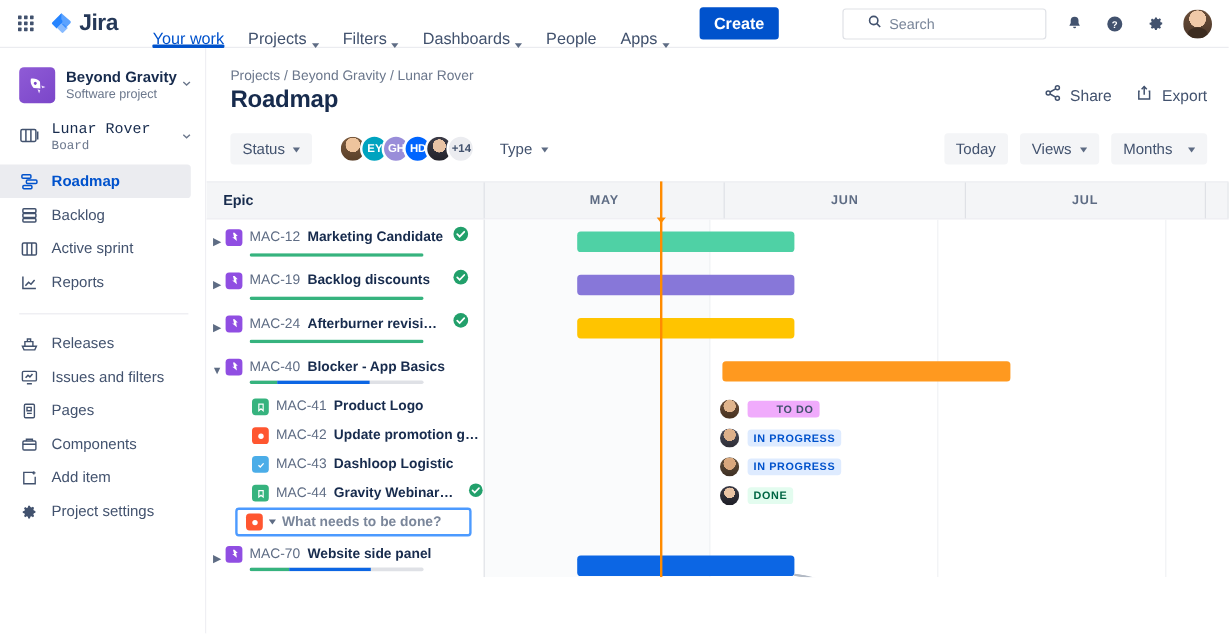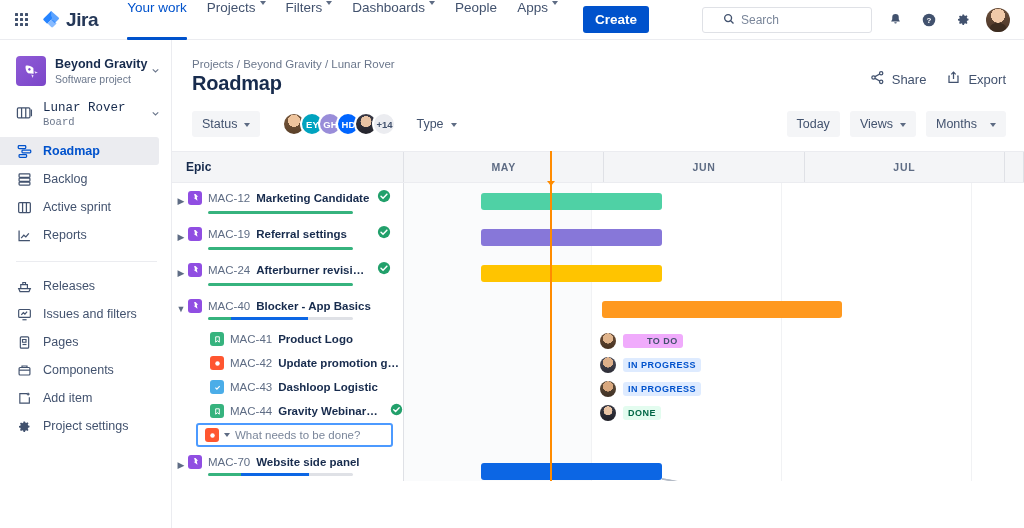--- a/index.html
+++ b/index.html
@@ -22,21 +22,21 @@
     position: relative; z-index: 40;
   }
   .appswitch { width: 22px; height: 22px; display:flex; align-items:center; justify-content:center; cursor:pointer; }
   .grid9 { display: grid; grid-template-columns: repeat(3, 3px); grid-template-rows: repeat(3, 3px); gap: 2px; }
   .grid9 i { display:block; width:3px; height:3px; background:#42526E; border-radius:0.5px; }
   .brand { display:flex; align-items:center; gap:5px; margin-left:10px; cursor:pointer; }
   .brand-logo { width: 19px; height: 19px; position:relative; }
   .brand-word { font-size: 19px; font-weight: 700; color: #253858; letter-spacing: -0.4px; }
   .navlinks { display:flex; align-items:center; margin-left:20px; gap:2px; height: 40px; }
   .navitem {
-    position:relative; display:flex; align-items:flex-start; gap:4px;
+    position:relative; display:flex; align-items:flex-end; gap:4px;
     height:40px; padding: 0 9px;
     font-size: 13.5px; color:#42526E; cursor:pointer; white-space:nowrap;
   }
   .navitem.active { color:#0052CC; font-weight:500; }
   .navitem.active::after {
     content:''; position:absolute; left:9px; right:9px; bottom:0; height:3px; background:#0052CC; border-radius:1px;
   }
   .caret { width:0;height:0;border-left:3.5px solid transparent;border-right:3.5px solid transparent;border-top:4px solid currentColor;opacity:.85; margin-top:1px;}
   .create-btn {
     margin-left:14px; background:#0052CC; color:#fff; font-size:13.5px; font-weight:600;
@@ -163,21 +163,21 @@
   .ep-key { font-size:11.5px; color:#5E6C84; white-space:nowrap; }
   .ep-name { font-size:11.5px; color:#172B4D; font-weight:600; white-space:nowrap; overflow:hidden; text-overflow:ellipsis;}
   .ep-check { margin-left:auto; margin-right:12px; flex:none; }
   .prog { height:3px; width:145px; background:#DFE1E6; border-radius:2px; margin-top:4px; margin-left:20px; display:flex; overflow:hidden;}
   .prog .seg { height:100%; }
 
   .child-row { padding-left:38px; display:flex; align-items:center; gap:6px; }
 
   .create-input {
     margin-left:24px; margin-right:10px; height:24px; border:2px solid #4C9AFF; border-radius:3px;
-    display:flex; align-items:center; gap:5px; padding: 0 7px; background:#fff; width:200px;
+    display:flex; align-items:center; gap:5px; padding: 0 7px; background:#fff; width:200px;font-weight:bold;
   }
   .ci-caret { width:0;height:0;border-left:3.5px solid transparent;border-right:3.5px solid transparent;border-top:4px solid #5E6C84;}
   .ci-text { font-size:11.5px; color:#7A869A; }
 
   
   .bar { position:absolute; height:17px; border-radius:3px; }
   .today-line { position:absolute; top:-32px; bottom:0; width:2px; background:#FF8B00; z-index:6; }
   .today-line::before {
     content:''; position:absolute; top:30px; left:-3px; width:8px; height:5px; background:#FF8B00;
     clip-path: polygon(0 0, 100% 0, 50% 100%);
@@ -544,21 +544,21 @@
           <div class="row row-epic">
             <span class="twisty">▶</span>
             <div class="ep-body">
               <div class="ep-line">
                 <span class="type-ic ic-epic">
                   <svg width="9" height="9" viewBox="0 0 12 12" fill="#fff">
                       <path d="M6 1.4 9.5 5 7.7 5l.9 5.4L3.4 6.2h2L4.2 1.4z"></path>
                     </svg>
                 </span>
                 <span class="ep-key">MAC-19</span>
-                <span class="ep-name">Referral settings</span>
+                <span class="ep-name">Backlog discounts</span>
                 <span class="ep-check">
                   <svg width="14" height="14" viewBox="0 0 16 16">
                       <circle cx="8" cy="8" r="7" fill="#22A06B"></circle>
                       <path d="M4.6 8.2 6.9 10.5 11.3 5.9" stroke="#fff" stroke-width="1.7" fill="none" stroke-linecap="round"></path>
                     </svg>
                 </span>
               </div>
               <div class="prog">
                 <span class="seg" style="width:100%;background:#36B37E;"></span>
               </div>

